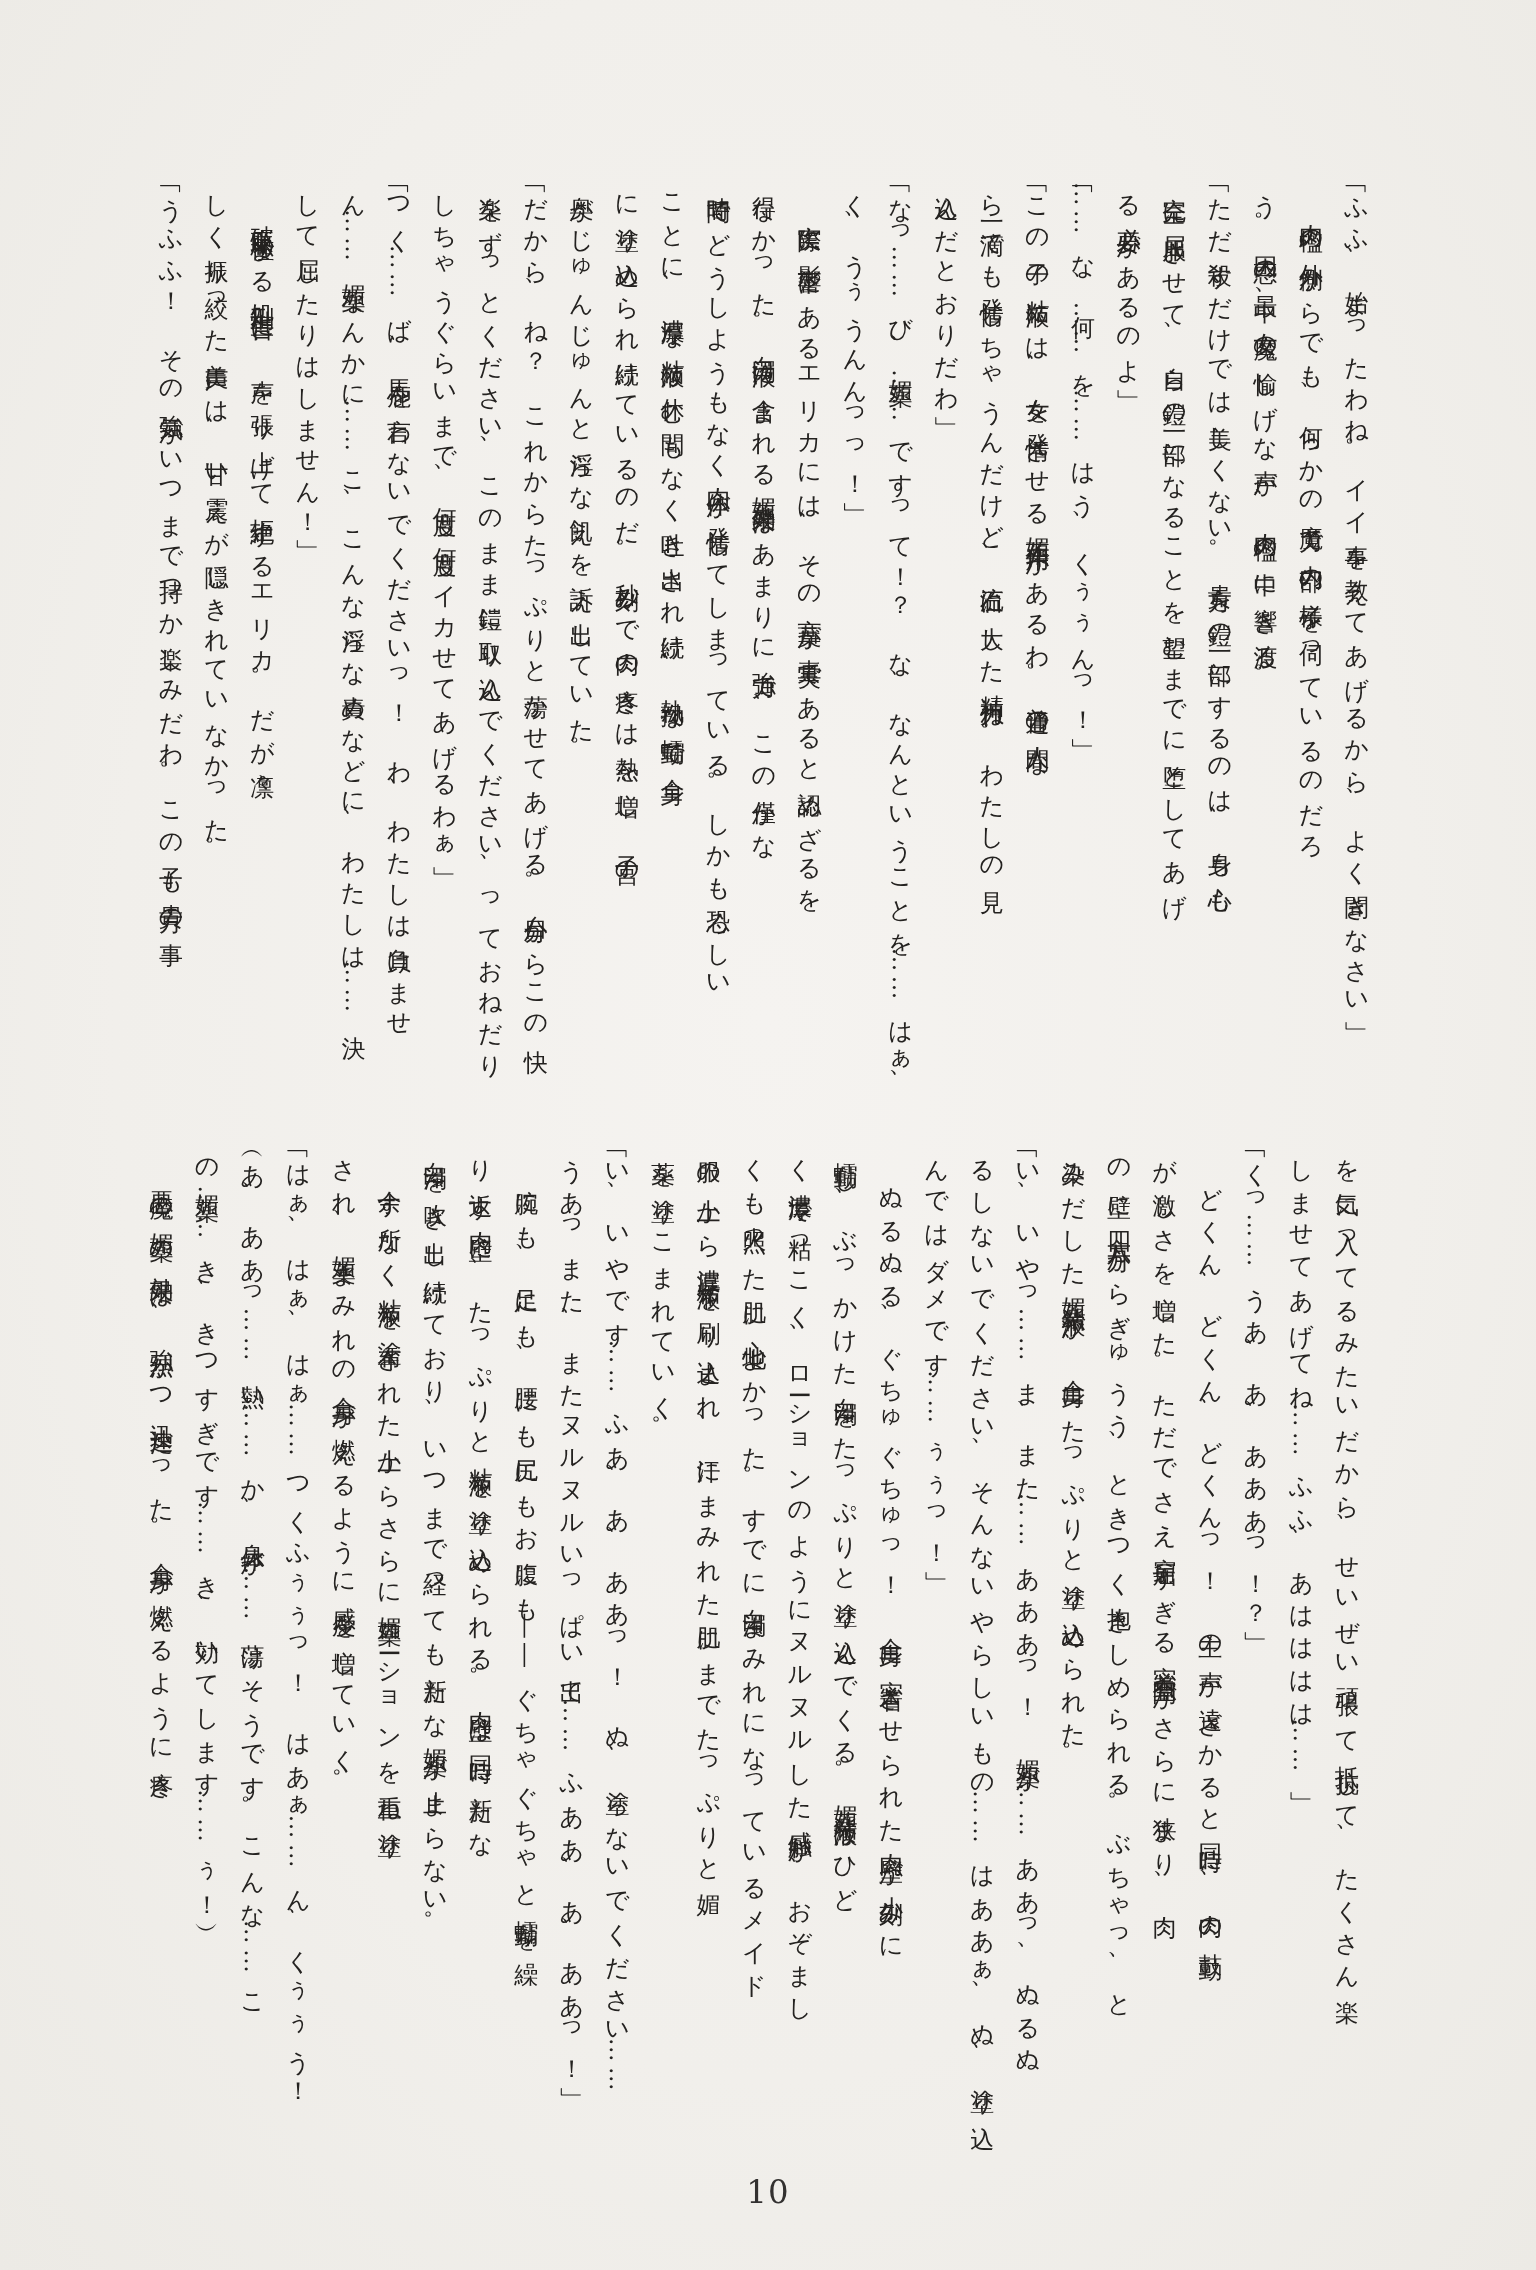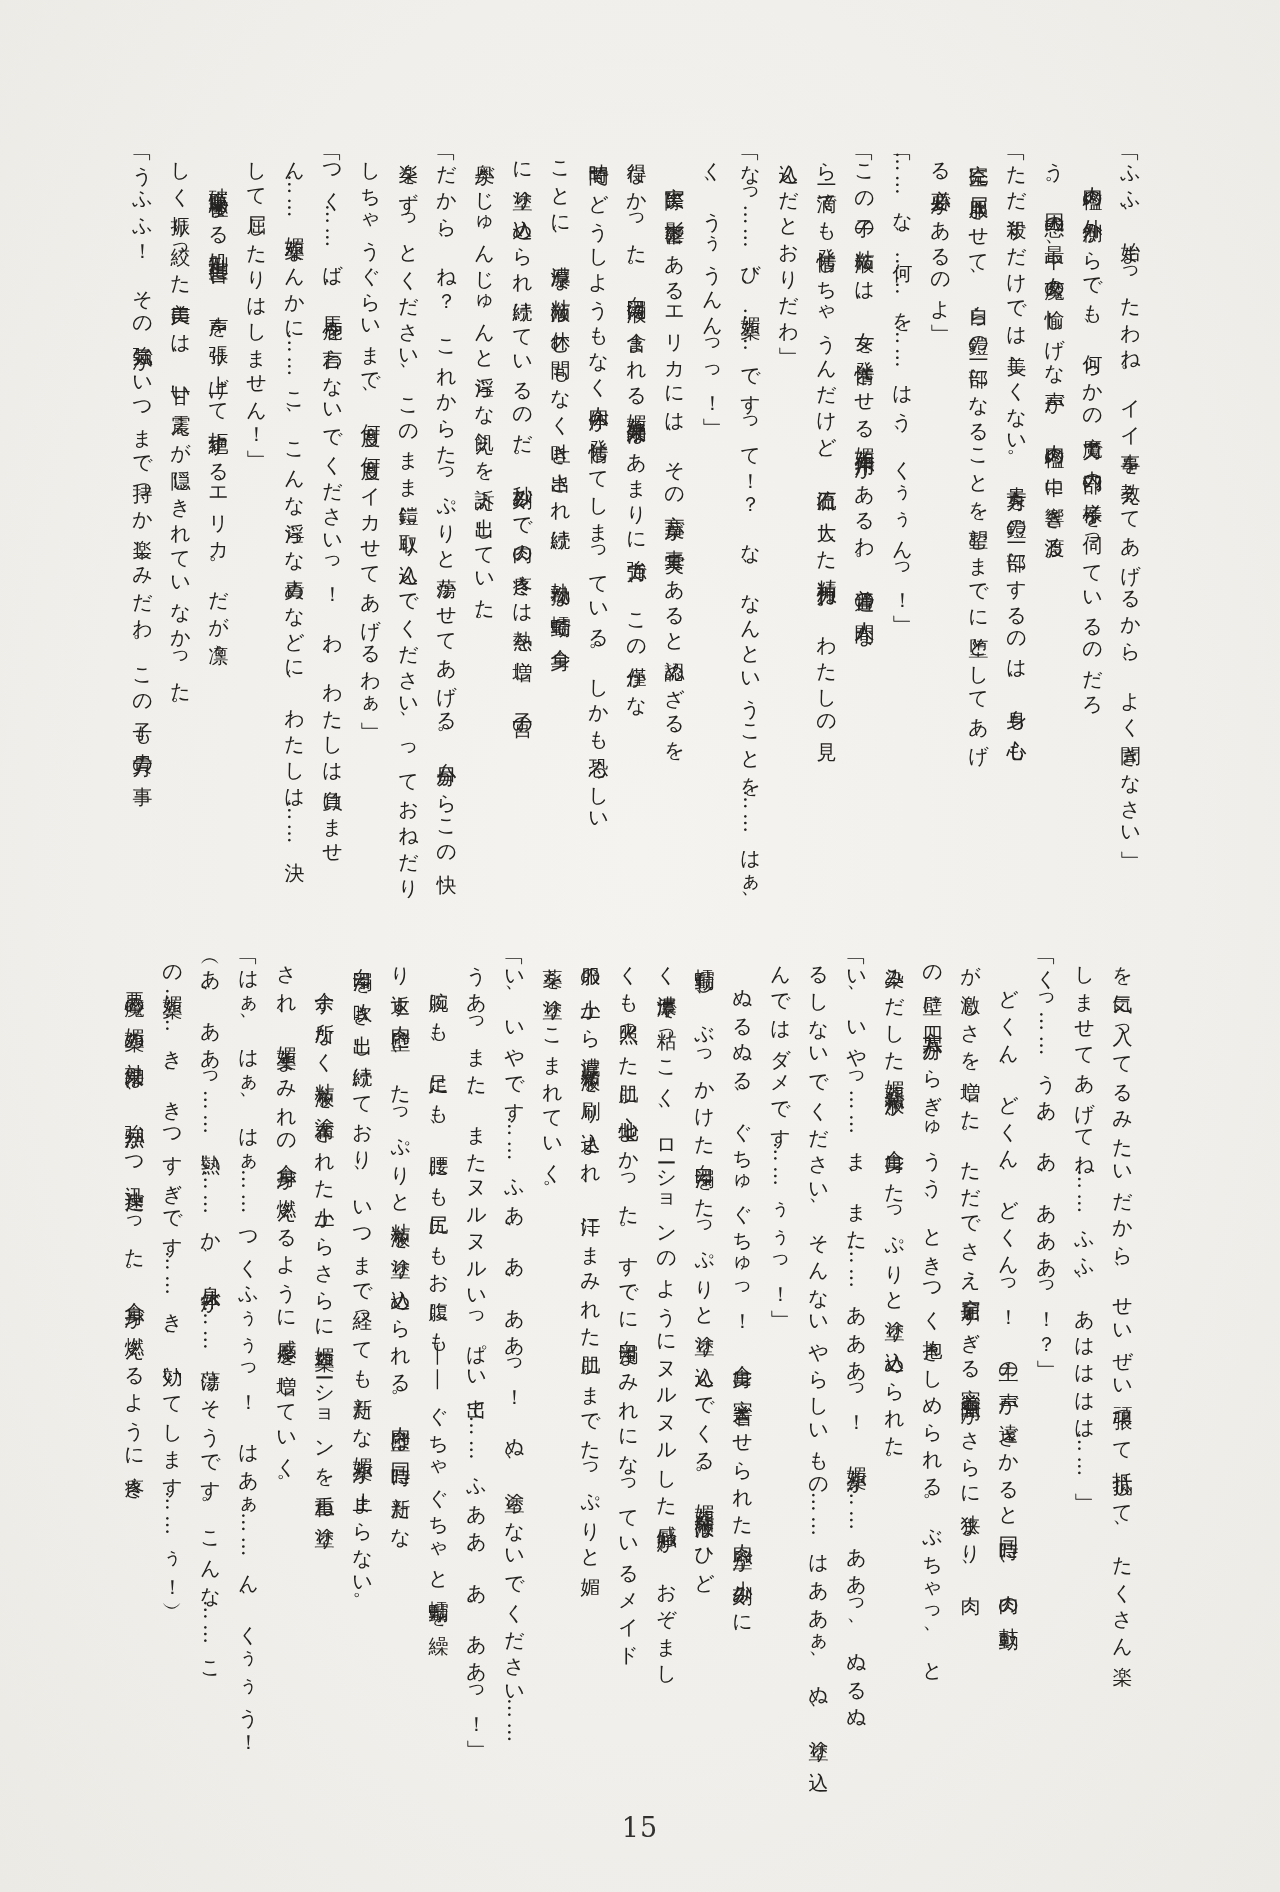--- a/index.html
+++ b/index.html
@@ -110,15 +110,15 @@
       <div class="tcol">り返す肉壁に、たっぷりと粘液を塗り込められる。肉壁は同時に新たな</div>
       <div class="tcol">白濁を吹き出し続けており、いつまで経っても新たな媚薬が止まらない。</div>
       <div class="tcol">　余す所なく粘液を塗布された上からさらに媚薬ローションを重ね塗り</div>
       <div class="tcol">され、媚薬まみれの全身が燃えるように感度を増していく。</div>
       <div class="tcol">「はぁ、はぁ、はぁ……つくふぅぅっ！　はあぁ……ん、くぅぅう！</div>
       <div class="tcol">（あ、ああっ……熱い……か、身体が……蕩けそうです。こんな……こ</div>
       <div class="tcol">の媚薬……き、きつすぎです……き、効いてします……ぅ！）</div>
       <div class="tcol">　悪魔の媚薬の効果は、強烈かつ迅速だった。全身が燃えるように疼き</div>
     </section>
 
-  <div class="page-number">15</div>
+  <div class="page-number">10</div>
 
 </div>
 
 </body></html>

